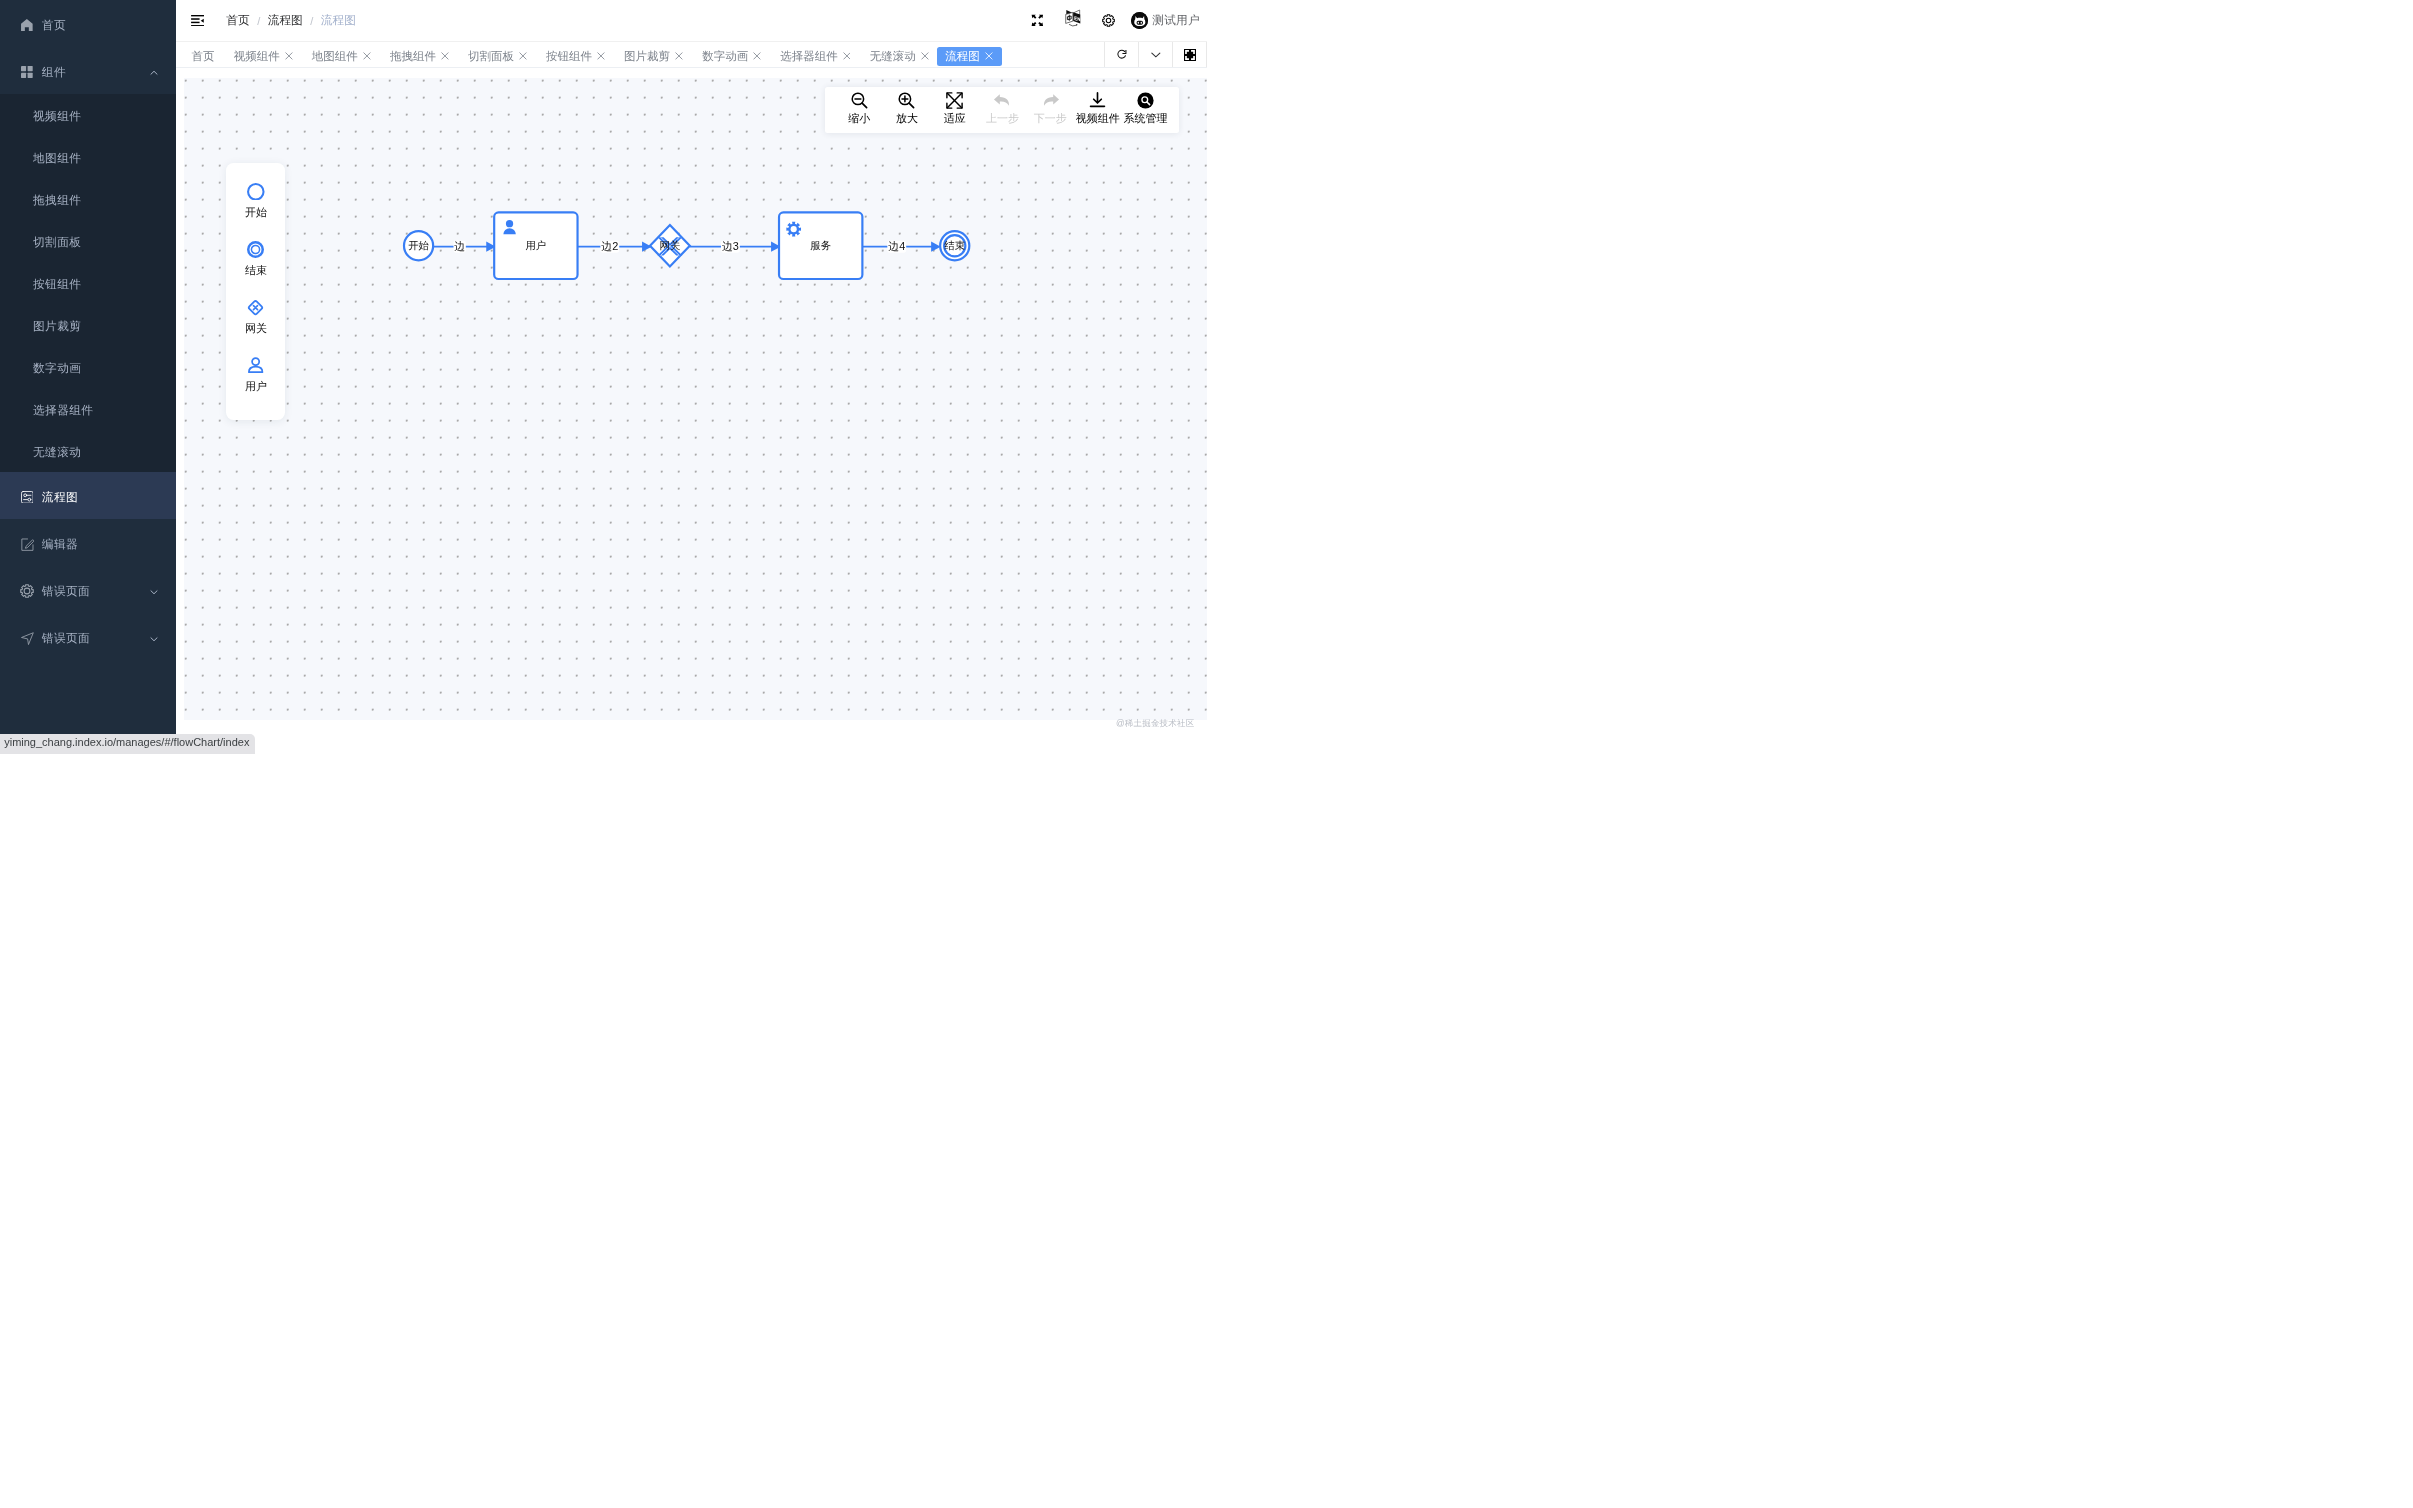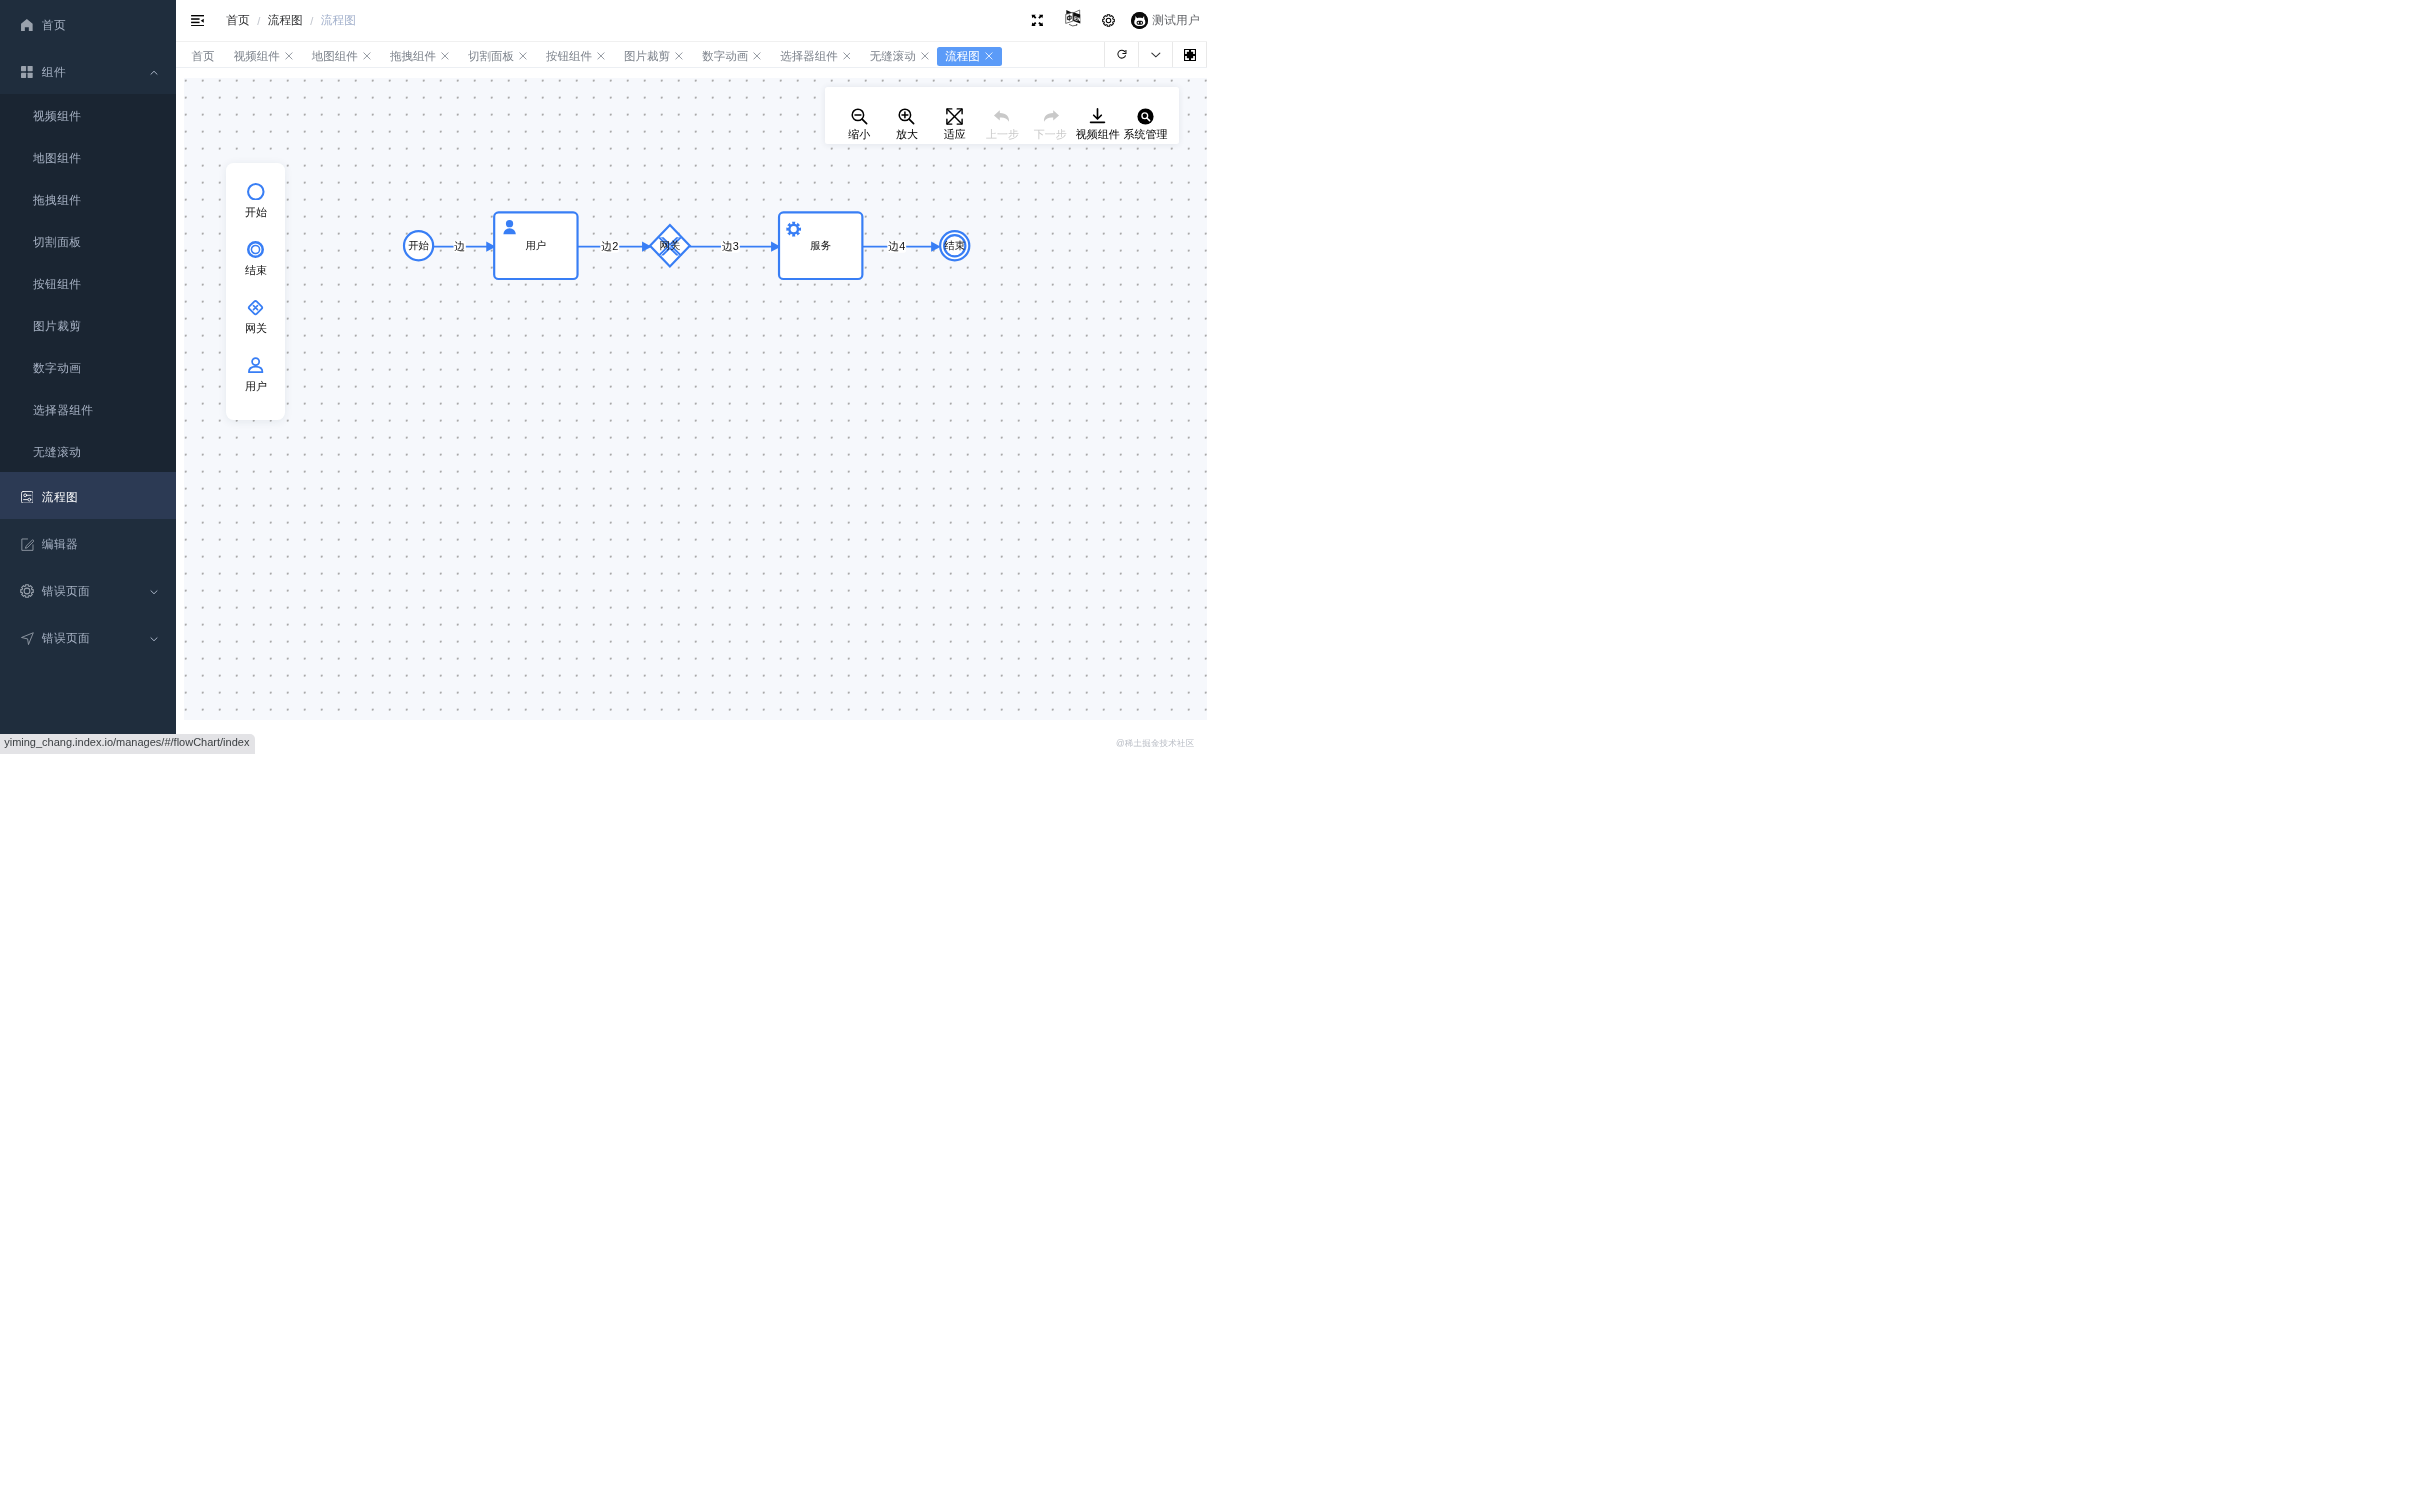--- a/index.html
+++ b/index.html
@@ -48,31 +48,31 @@
   .tab.active{background:#5b9bf8;color:#fff;padding:0 9.2px 0 8.4px;margin-left:-5px}
   .tabs-ctl{display:flex;align-items:stretch;flex:0 0 auto}
   .tabs-ctl-btn{width:34px;display:flex;align-items:center;justify-content:center;border-left:0.8px solid #e8e8e8;cursor:pointer;color:#333}
   .tabs-ctl{border-right:0.8px solid #e8e8e8}
 
   
   .canvasarea{flex:1;position:relative;background:#fff;overflow:hidden}
   .canvas{position:absolute;left:8.4px;top:9.2px;right:0;height:642px;background-color:#f6f8fc;
     background-image:radial-gradient(circle at 0.8px 0.8px, #a6a6a6 0px, #a6a6a6 0.8px, rgba(166,166,166,0.45) 1px, rgba(246,248,252,0) 1.4px);
     background-size:17px 17px;background-position:0.8px 1.7px;}
-  .watermark{position:absolute;right:12.6px;bottom:4px;font-size:8.5px;color:#b8bcc4;letter-spacing:0.2px}
+  .watermark{position:absolute;right:12.6px;bottom:24px;font-size:8.5px;color:#b8bcc4;letter-spacing:0.2px}
 
   
   .palette{position:absolute;left:42px;top:85px;width:59px;height:257px;background:#fff;border-radius:7.5px;box-shadow:0 1.7px 8.4px rgba(31,45,61,.08);display:flex;flex-direction:column;align-items:center;padding-top:17px}
   .pal-item{width:59px;height:58px;display:flex;flex-direction:column;align-items:center;cursor:pointer}
   .pal-item+.pal-item{margin-top:0}
   .pal-ico{height:23.5px;display:flex;align-items:center;justify-content:center}
   .pal-lbl{font-size:11px;color:#111;margin-top:2.5px;line-height:12.6px}
 
   
-  .toolbar{position:absolute;left:641px;top:9.2px;width:354px;height:57px;background:#fff;border-radius:2.5px;box-shadow:0 0.8px 5.9px rgba(31,45,61,.09);display:flex;align-items:flex-end;padding:0 10px}
+  .toolbar{position:absolute;left:641px;top:9.2px;width:354px;height:46px;background:#fff;border-radius:2.5px;box-shadow:0 0.8px 5.9px rgba(31,45,61,.09);display:flex;align-items:flex-start;padding:0 10px}
   .tb-item{width:50px;height:41px;display:flex;flex-direction:column;align-items:center;justify-content:center;cursor:pointer}
   .tb-ico{height:21px;display:flex;align-items:center;justify-content:center}
   .tb-lbl{font-size:11px;color:#000;margin-top:0.8px;line-height:12.6px;white-space:nowrap}
   .tb-item.disabled .tb-lbl{color:#c9c9c9}
 
   
   .flow{position:absolute;left:0;top:0;width:100%;height:100%;pointer-events:none}
 
   
   .urlbar{position:absolute;left:0;bottom:0;background:#e3e3e6;color:#3c4043;font-size:11px;padding:2.1px 5.9px 4.2px 4.2px;border-top-right-radius:5px;z-index:50;letter-spacing:0;line-height:13.4px;font-family:"Liberation Sans",sans-serif}

